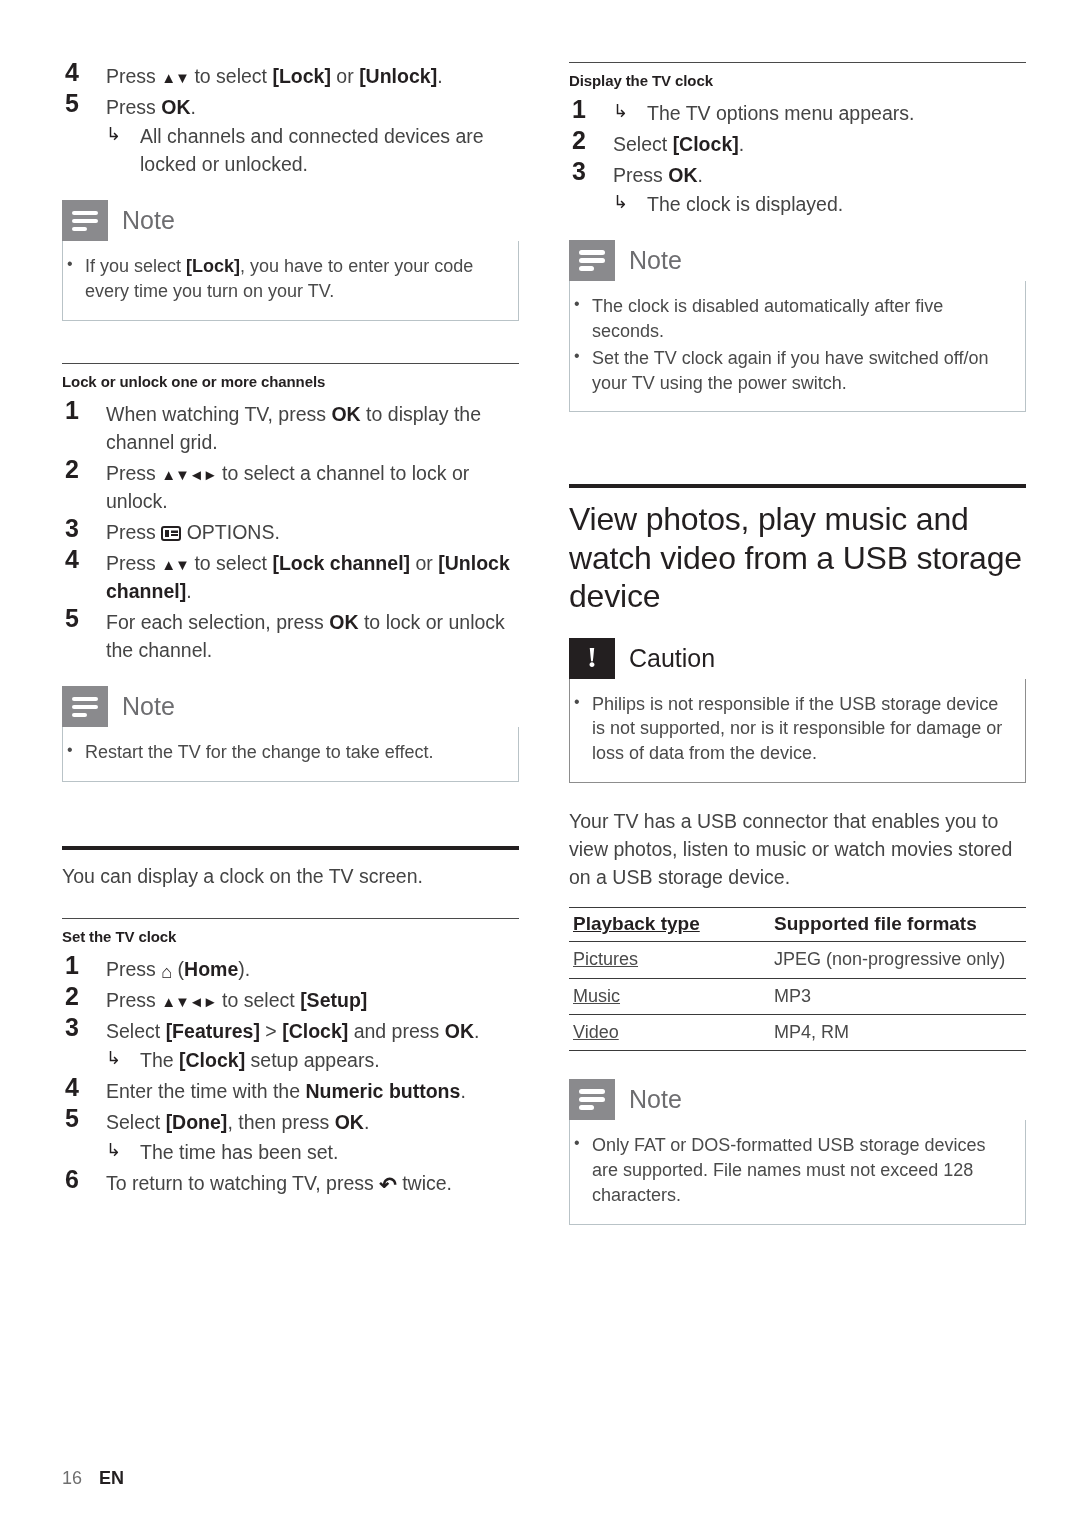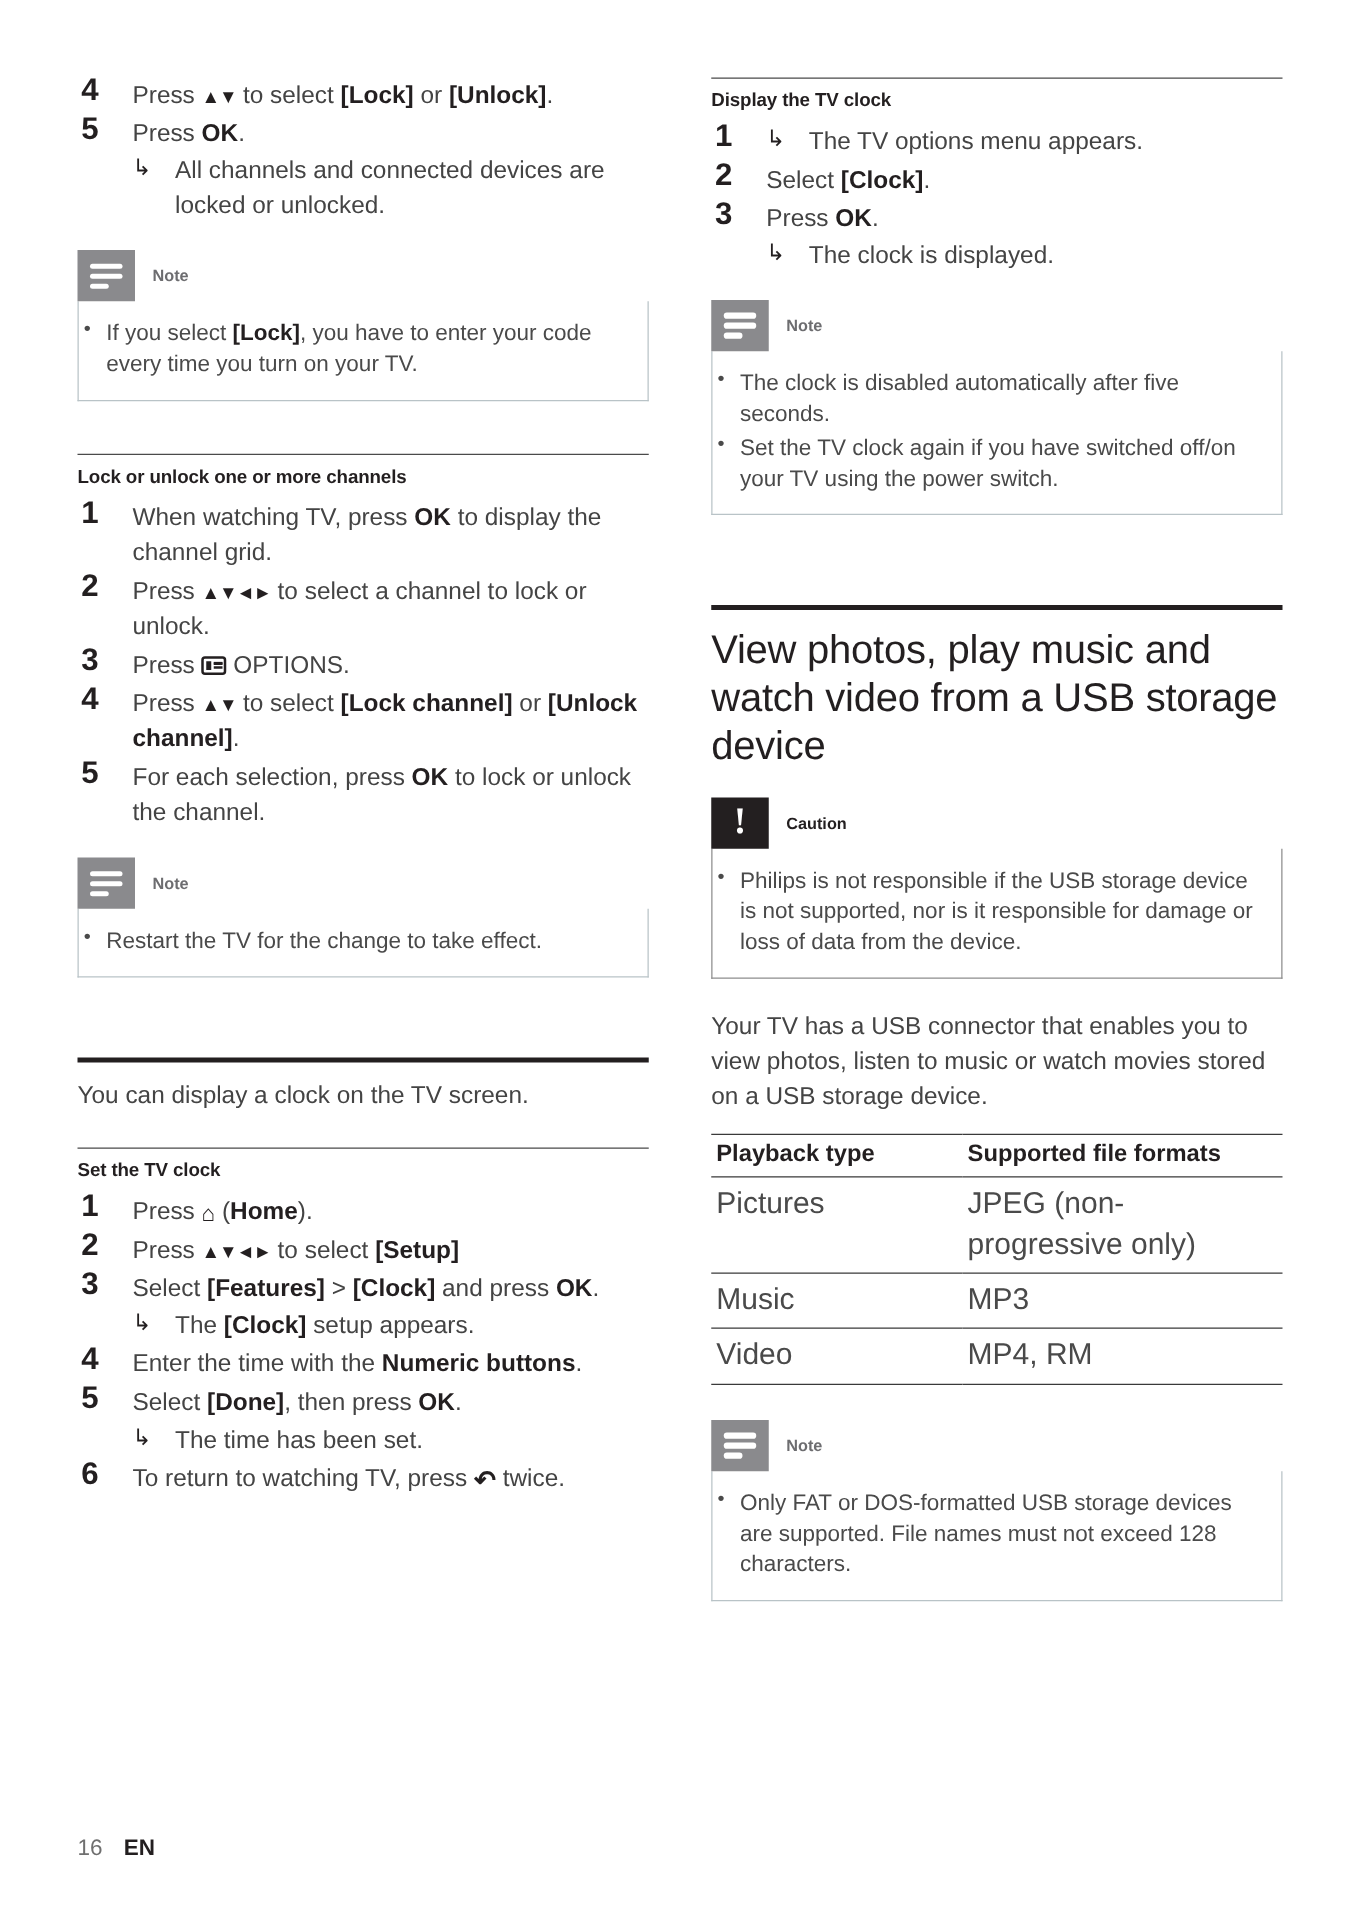--- a/index.html
+++ b/index.html
@@ -134,26 +134,25 @@
   .note-bars span:nth-child(3) { width: 15px; margin-bottom: 0; }
   .bang {
     color: #ffffff;
     font-size: 30px;
     font-weight: bold;
     line-height: 1;
     font-family: "Liberation Serif", serif;
     transform: translateY(-1px);
   }
   .callout-title {
-    font-size: 13px;
+    font-size: 25px;
     color: #6d6d70;
     padding-left: 14px;
     display: flex;
     align-items: center;
-    font-weight: bold;
   }
   .callout-title.dark { color: #231f20; }
   .callout-body {
     border: 1px solid #b9c3c7;
     border-top: none;
     padding: 13px 16px 14px 0;
   }
   .callout-body.caution-body { border-color: #8d8d8d; }
   ul.bullets { list-style: none; margin: 0; padding: 0; }
   ul.bullets li {
@@ -182,28 +181,28 @@
     text-align: left;
     font-size: 19px;
     font-weight: bold;
     color: #231f20;
     padding: 5px 4px 6px 4px;
     border-top: 1.8px solid #3a3a3a;
     border-bottom: 1.4px solid #3a3a3a;
   }
   table.fmt td {
     text-align: left;
-    font-size: 24px;
+    font-size: 18px;
     color: #4a4a4a;
     padding: 5px 4px 6px 4px;
     border-bottom: 1.4px solid #3a3a3a;
     vertical-align: top;
     line-height: 1.35;
   }
-  table.fmt th:first-child, table.fmt td:first-child { width: 44%; }
+  table.fmt th:first-child, table.fmt td:first-child { width: 44%; text-decoration: underline; }
 
   
   .ico {
     display: inline-block;
     vertical-align: -2px;
     line-height: 1;
   }
   .ico-options {
     width: 20px; height: 15px;
     border: 2px solid #231f20;

